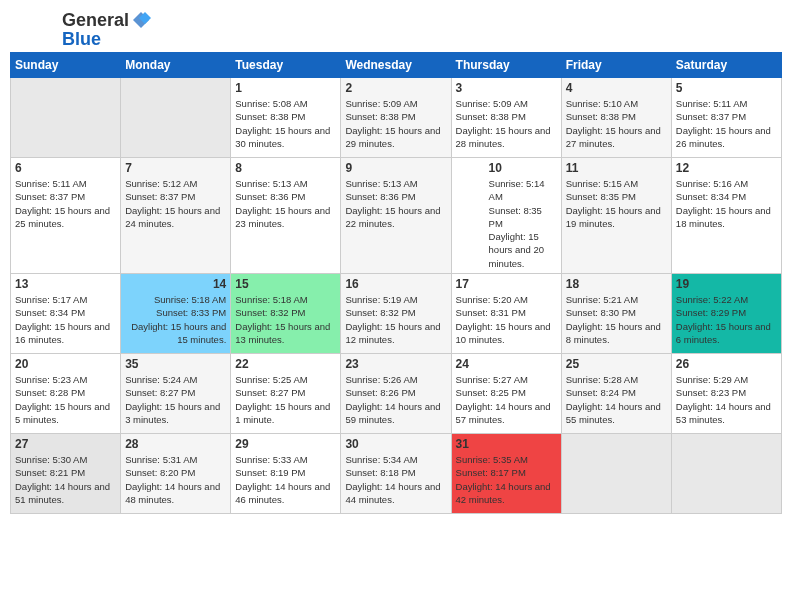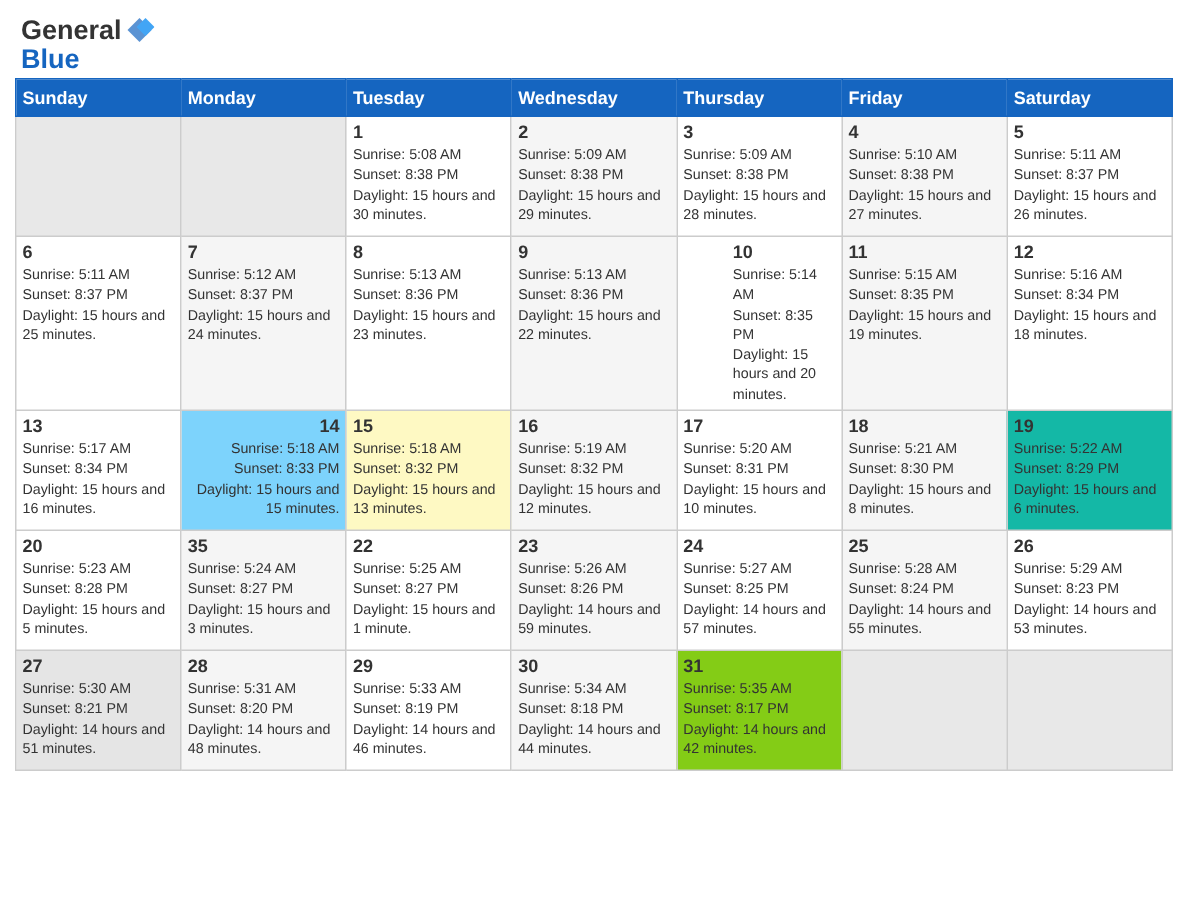--- a/index.html
+++ b/index.html
@@ -9,20 +9,21 @@
       width: 792px;
       min-height: 612px;
       padding: 10px;
     }
     .header {
       display: flex;
       justify-content: space-between;
       align-items: flex-start;
       margin-bottom: 4px;
       padding: 0 4px;
+      margin-left: 48px;
     }
     .logo {
       display: flex;
       align-items: flex-end;
       gap: 0;
     }
     .logo-text-general {
       font-size: 18px;
       font-weight: bold;
       color: #333;
@@ -188,21 +189,21 @@
       </tr>
       <tr>
         <td style="background: rgb(255, 255, 255);">
           <span class="day-number">13</span>
           <div class="day-info">Sunrise: 5:17 AM<br>Sunset: 8:34 PM<br>Daylight: 15 hours and 16 minutes.</div>
         </td>
         <td style="background: #7dd3fc; text-align: right;">
           <span class="day-number">14</span>
           <div class="day-info">Sunrise: 5:18 AM<br>Sunset: 8:33 PM<br>Daylight: 15 hours and 15 minutes.</div>
         </td>
-        <td style="background: #fef9c3;">
+        <td style="background: #86efac;">
           <span class="day-number">15</span>
           <div class="day-info">Sunrise: 5:18 AM<br>Sunset: 8:32 PM<br>Daylight: 15 hours and 13 minutes.</div>
         </td>
         <td style="background: rgb(245, 245, 245);">
           <span class="day-number">16</span>
           <div class="day-info">Sunrise: 5:19 AM<br>Sunset: 8:32 PM<br>Daylight: 15 hours and 12 minutes.</div>
         </td>
         <td style="background: rgb(255, 255, 255);">
           <span class="day-number">17</span>
           <div class="day-info">Sunrise: 5:20 AM<br>Sunset: 8:31 PM<br>Daylight: 15 hours and 10 minutes.</div>
@@ -256,21 +257,21 @@
           <div class="day-info">Sunrise: 5:31 AM<br>Sunset: 8:20 PM<br>Daylight: 14 hours and 48 minutes.</div>
         </td>
         <td style="background: rgb(255, 255, 255);">
           <span class="day-number">29</span>
           <div class="day-info">Sunrise: 5:33 AM<br>Sunset: 8:19 PM<br>Daylight: 14 hours and 46 minutes.</div>
         </td>
         <td style="background: rgb(245, 245, 245);">
           <span class="day-number">30</span>
           <div class="day-info">Sunrise: 5:34 AM<br>Sunset: 8:18 PM<br>Daylight: 14 hours and 44 minutes.</div>
         </td>
-        <td style="background: #84cc16;">
+        <td style="background: #ef4444;">
           <span class="day-number">31</span>
           <div class="day-info">Sunrise: 5:35 AM<br>Sunset: 8:17 PM<br>Daylight: 14 hours and 42 minutes.</div>
         </td>
         <td class="empty" style="background: rgb(232, 232, 232);"></td>
         <td class="empty" style="background: rgb(232, 232, 232);"></td>
       </tr>
     </tbody>
 </table>
 
 </body></html>

